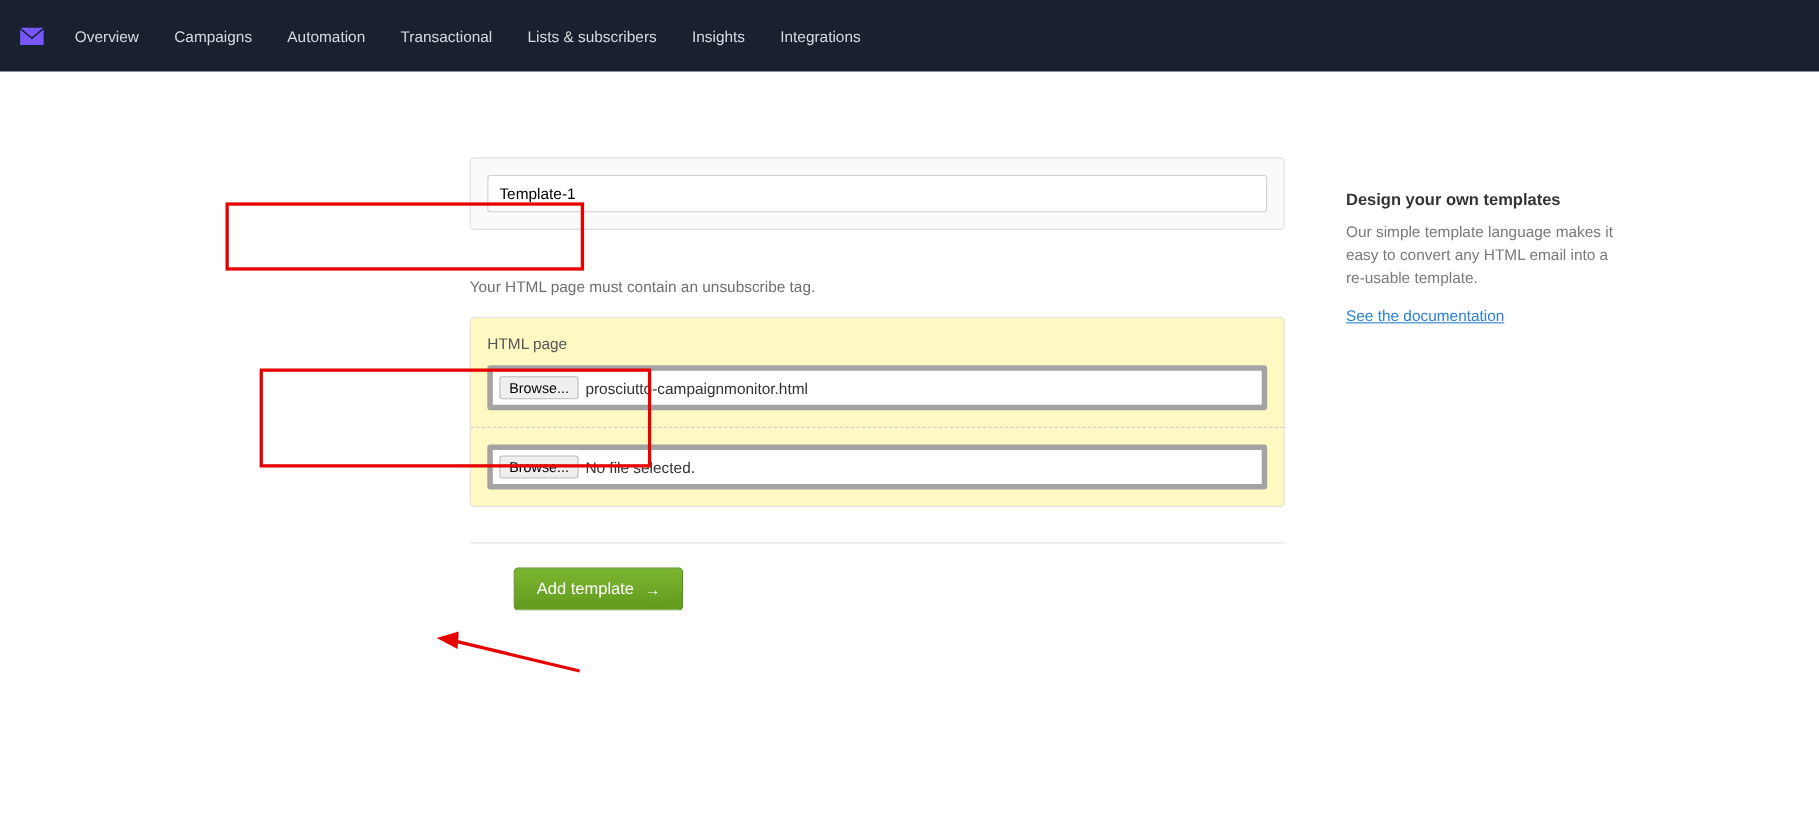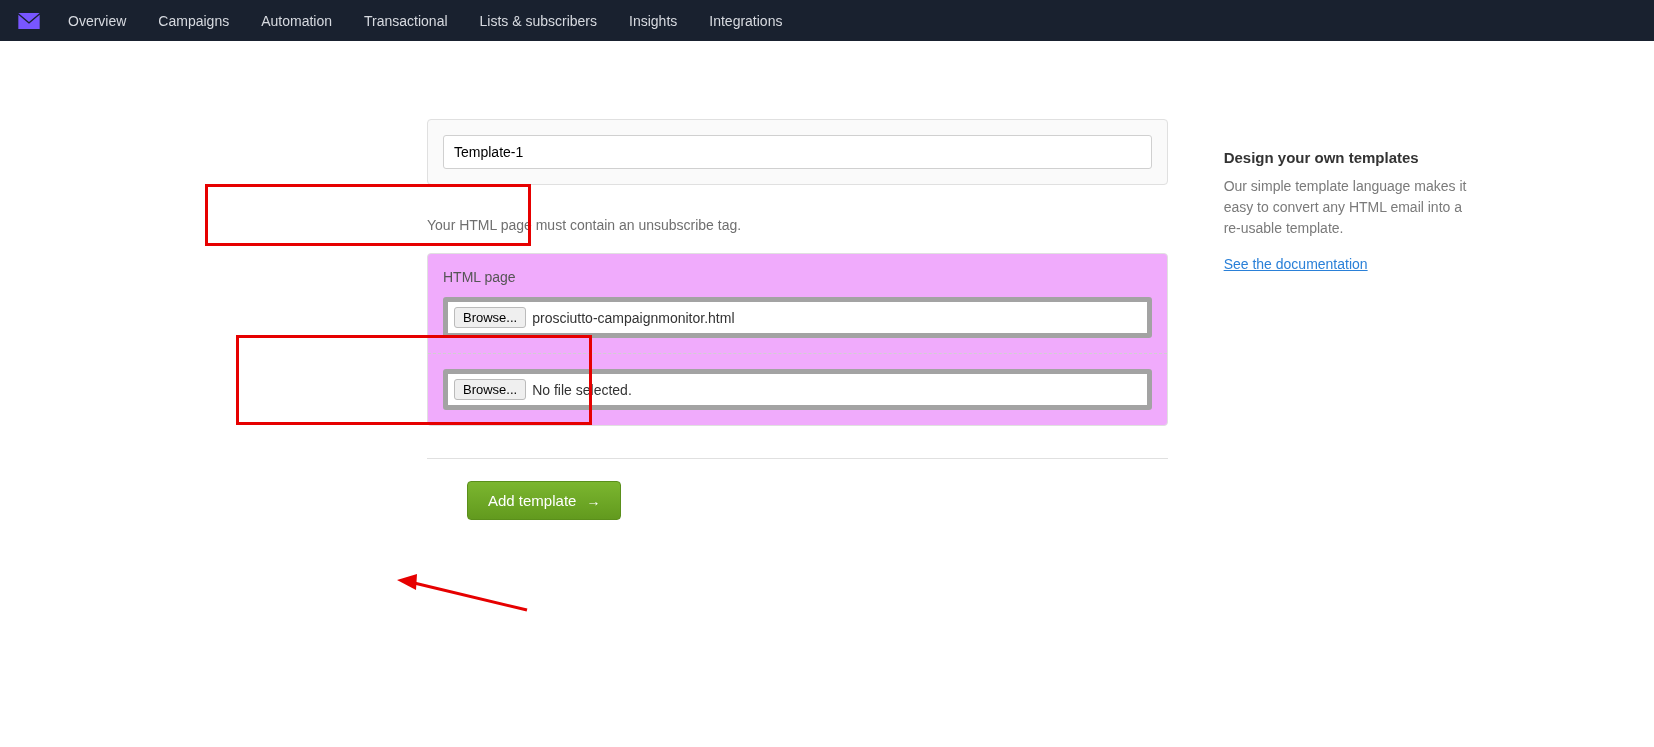--- a/index.html
+++ b/index.html
@@ -1,39 +1,39 @@
 <!DOCTYPE html>
 <html><head>
 <meta charset="utf-8">
 <style>
 * { box-sizing: border-box; margin: 0; padding: 0; }
 body { font-family: -apple-system, BlinkMacSystemFont, "Segoe UI", Helvetica, Arial, sans-serif; background: #fff; color: #333; }
-.topnav { background: #19212f; height: 41px; display: flex; align-items: center; padding: 0 18px; }
+.topnav { background: #19212f; height: 65px; display: flex; align-items: center; padding: 0 18px; }
 .logo { width: 22px; height: 16px; margin-right: 28px; }
 .nav-items { display: flex; gap: 32px; }
 .nav-item { color: #d7dae0; font-size: 14px; text-decoration: none; cursor: pointer; }
 .nav-right { margin-left: auto; display: flex; align-items: center; gap: 16px; }
 .view-plans { background: #7856ff; color: #fff; font-size: 13px; padding: 4px 14px; border-radius: 12px; cursor: pointer; }
 .help-link { color: #d7dae0; font-size: 14px; cursor: pointer; }
 .bell-icon { color: #8a8f9a; cursor: pointer; }
 .user-blur { color: #4a5060; font-size: 14px; filter: blur(2px); }
 .avatar { width: 28px; height: 28px; border-radius: 50%; background: #e0e2e6; display: flex; align-items: center; justify-content: center; }
 .caret { color: #8a8f9a; font-size: 10px; cursor: pointer; }
 
 .page { display: flex; max-width: 1300px; margin: 0 auto; padding-top: 78px; }
 .main-col { width: 760px; margin-left: 250px; }
 .side-col { width: 260px; margin-left: 56px; padding-top: 30px; }
 
 h2 { font-size: 20px; font-weight: 600; color: #333; margin-bottom: 6px; }
 .subtitle { font-size: 14px; color: #6f6f6f; margin-bottom: 20px; }
 
-.panel { border: 1px solid #e0e0e0; border-radius: 4px; background: #fafafa; padding: 15px; margin-bottom: 32px; }
+.panel { border: 1px solid #e0e0e0; border-radius: 4px; background: #fafafa; padding: 15px; margin-bottom: 43px; }
 .text-input { width: 100%; height: 34px; padding: 0 10px; border: 1px solid #d0d0d0; border-radius: 3px; font-size: 14px; background: #fff; }
 
-.panel-file { border: 1px solid #e0e0e0; border-radius: 4px; background: #f0abfc; margin-bottom: 32px; }
+.panel-file { border: 1px solid #e0e0e0; border-radius: 4px; background: #fef9c3; margin-bottom: 32px; }
 .file-section { padding: 15px; }
 .file-section.dashed-top { border-top: 1px dashed #d0d0d0; }
 .field-label { font-size: 14px; color: #555; margin-bottom: 12px; display: block; }
 .file-row { background: #fff; border: 5px solid #a3a3a3; border-radius: 3px; padding: 5px 6px; display: flex; align-items: center; gap: 6px; }
 .browse-btn { font-family: inherit; font-size: 13px; padding: 2px 8px; background: #efefef; border: 1px solid #bbb; border-radius: 3px; cursor: pointer; }
 .file-status { font-size: 14px; color: #333; }
 
 hr.divider { border: none; border-top: 1px solid #e0e0e0; margin-bottom: 22px; }
 
 .add-btn { background: #6aa321; background: linear-gradient(#7bb62f, #629a1e); color: #fff; border: 1px solid #5a8f1b; border-radius: 4px; padding: 10px 20px; font-size: 15px; font-weight: 500; cursor: pointer; display: inline-flex; align-items: center; gap: 10px; margin-left: 40px; }

